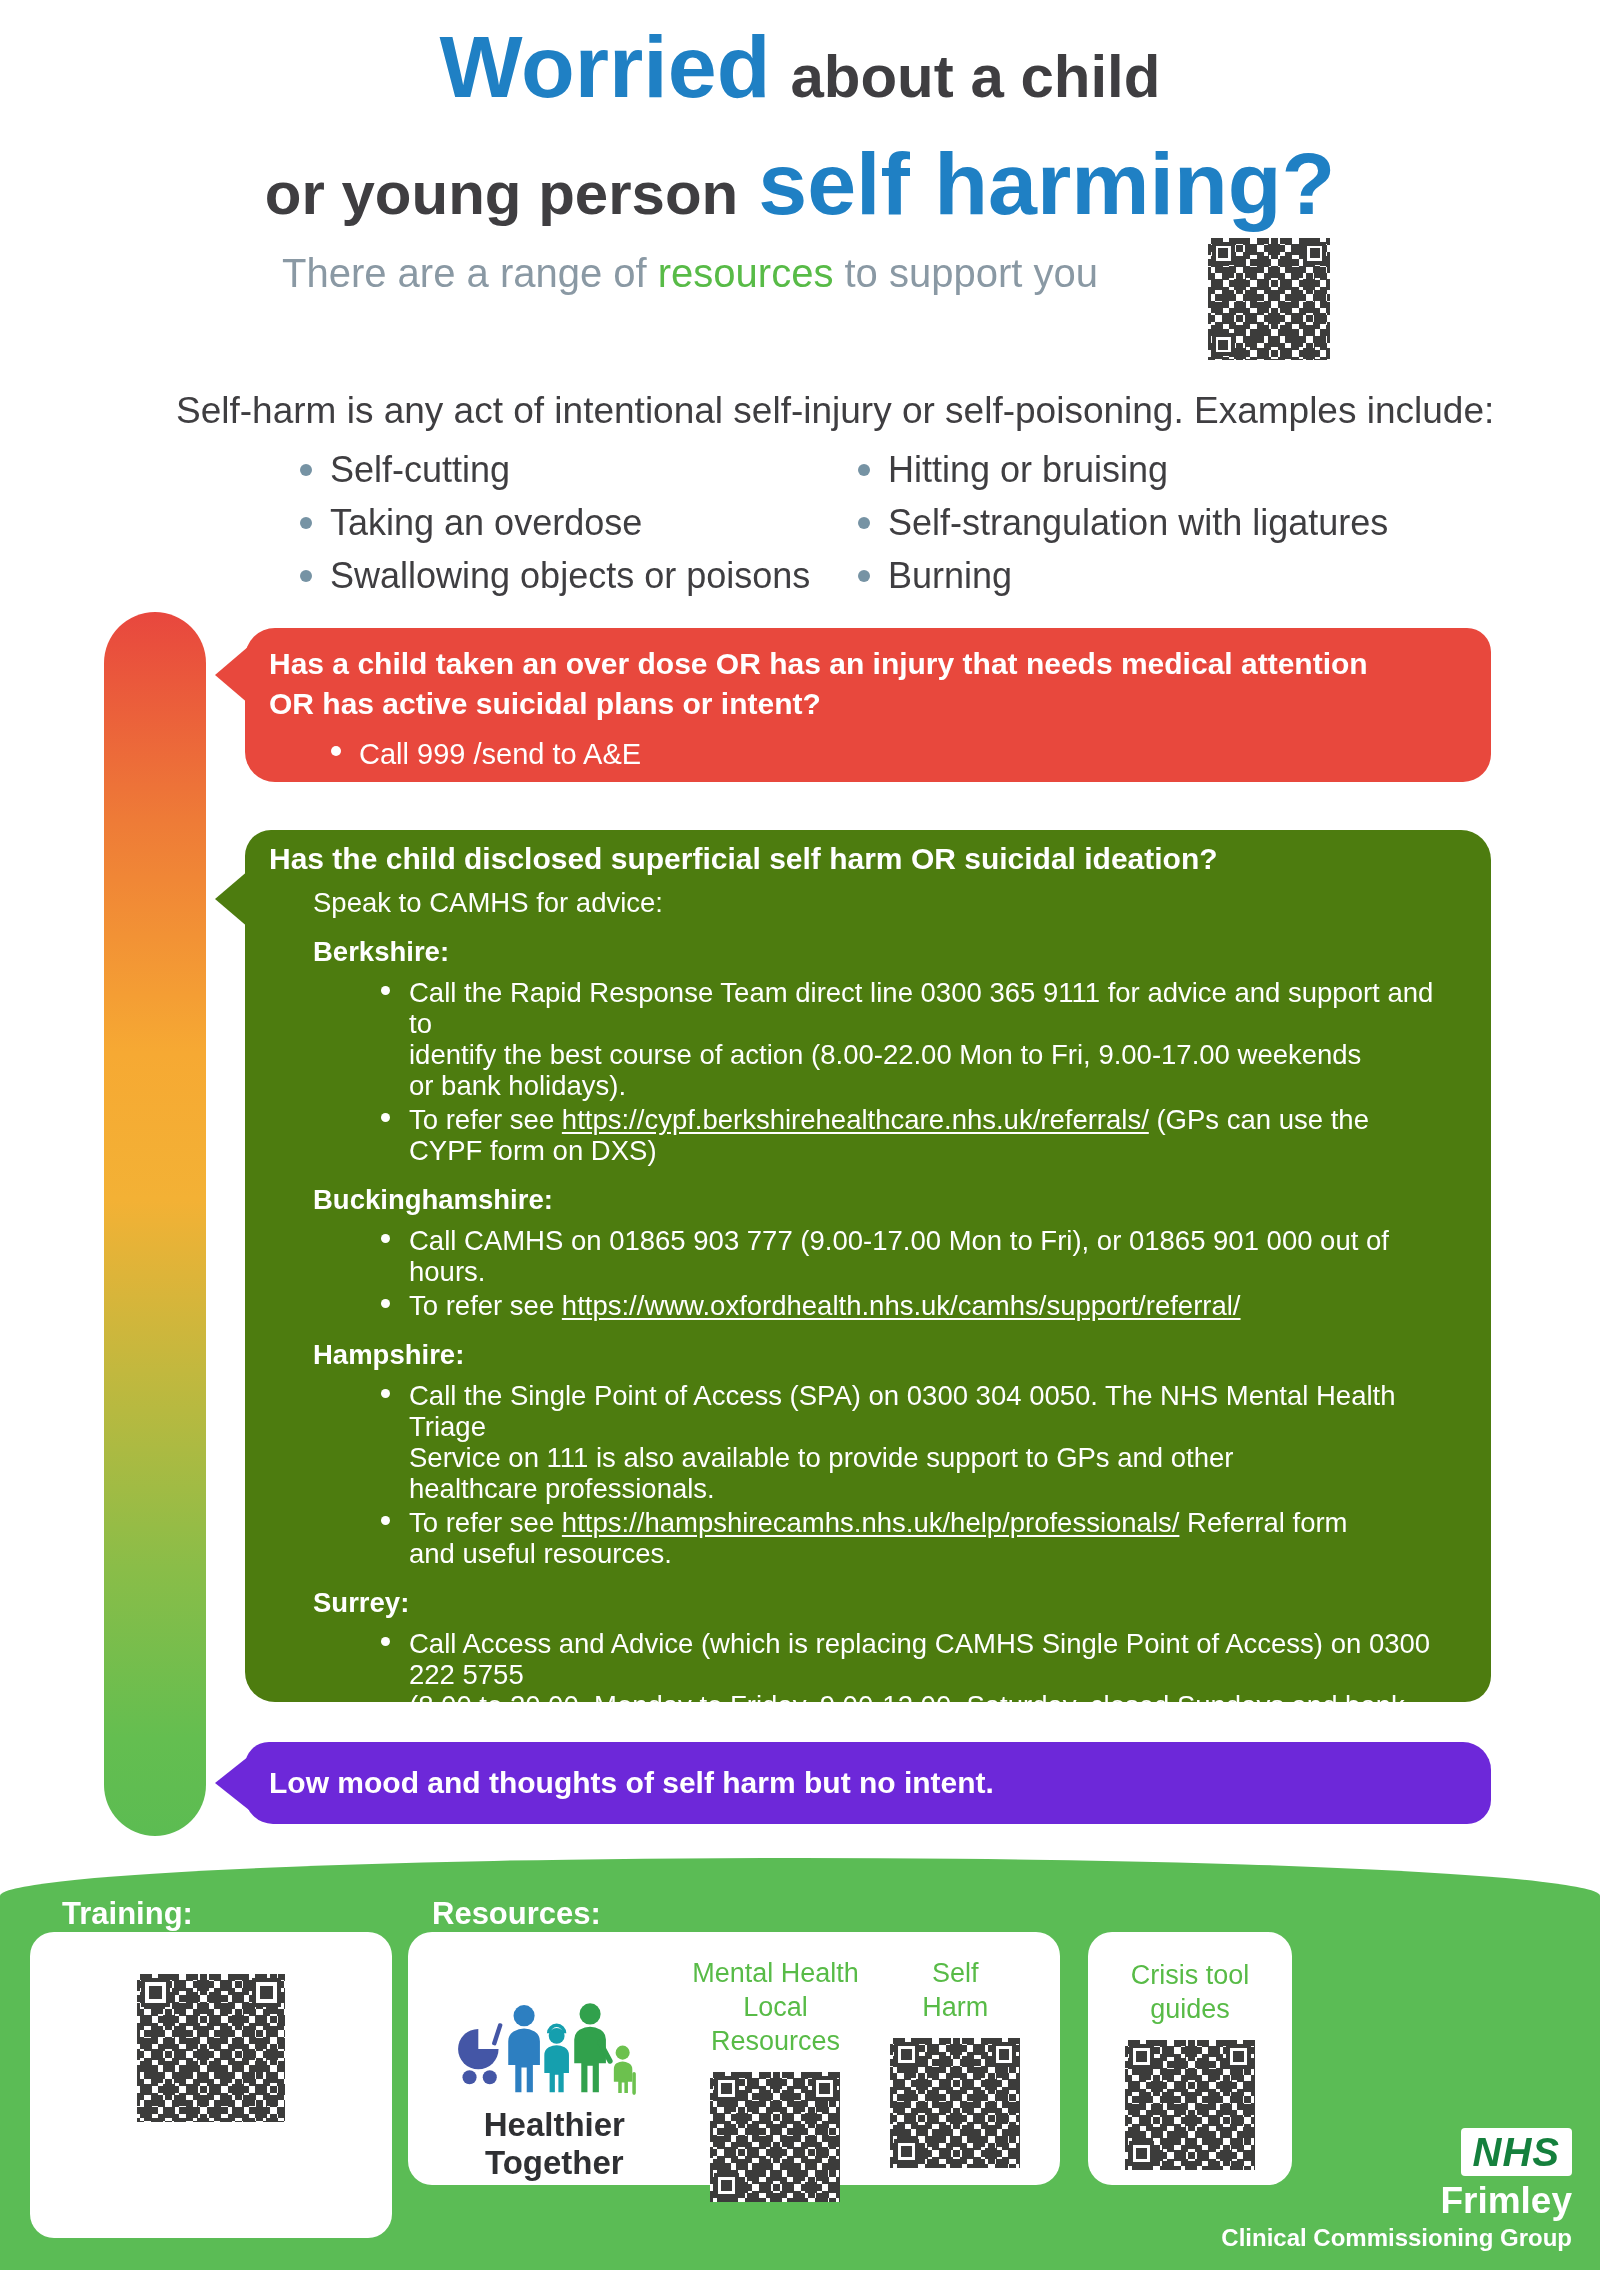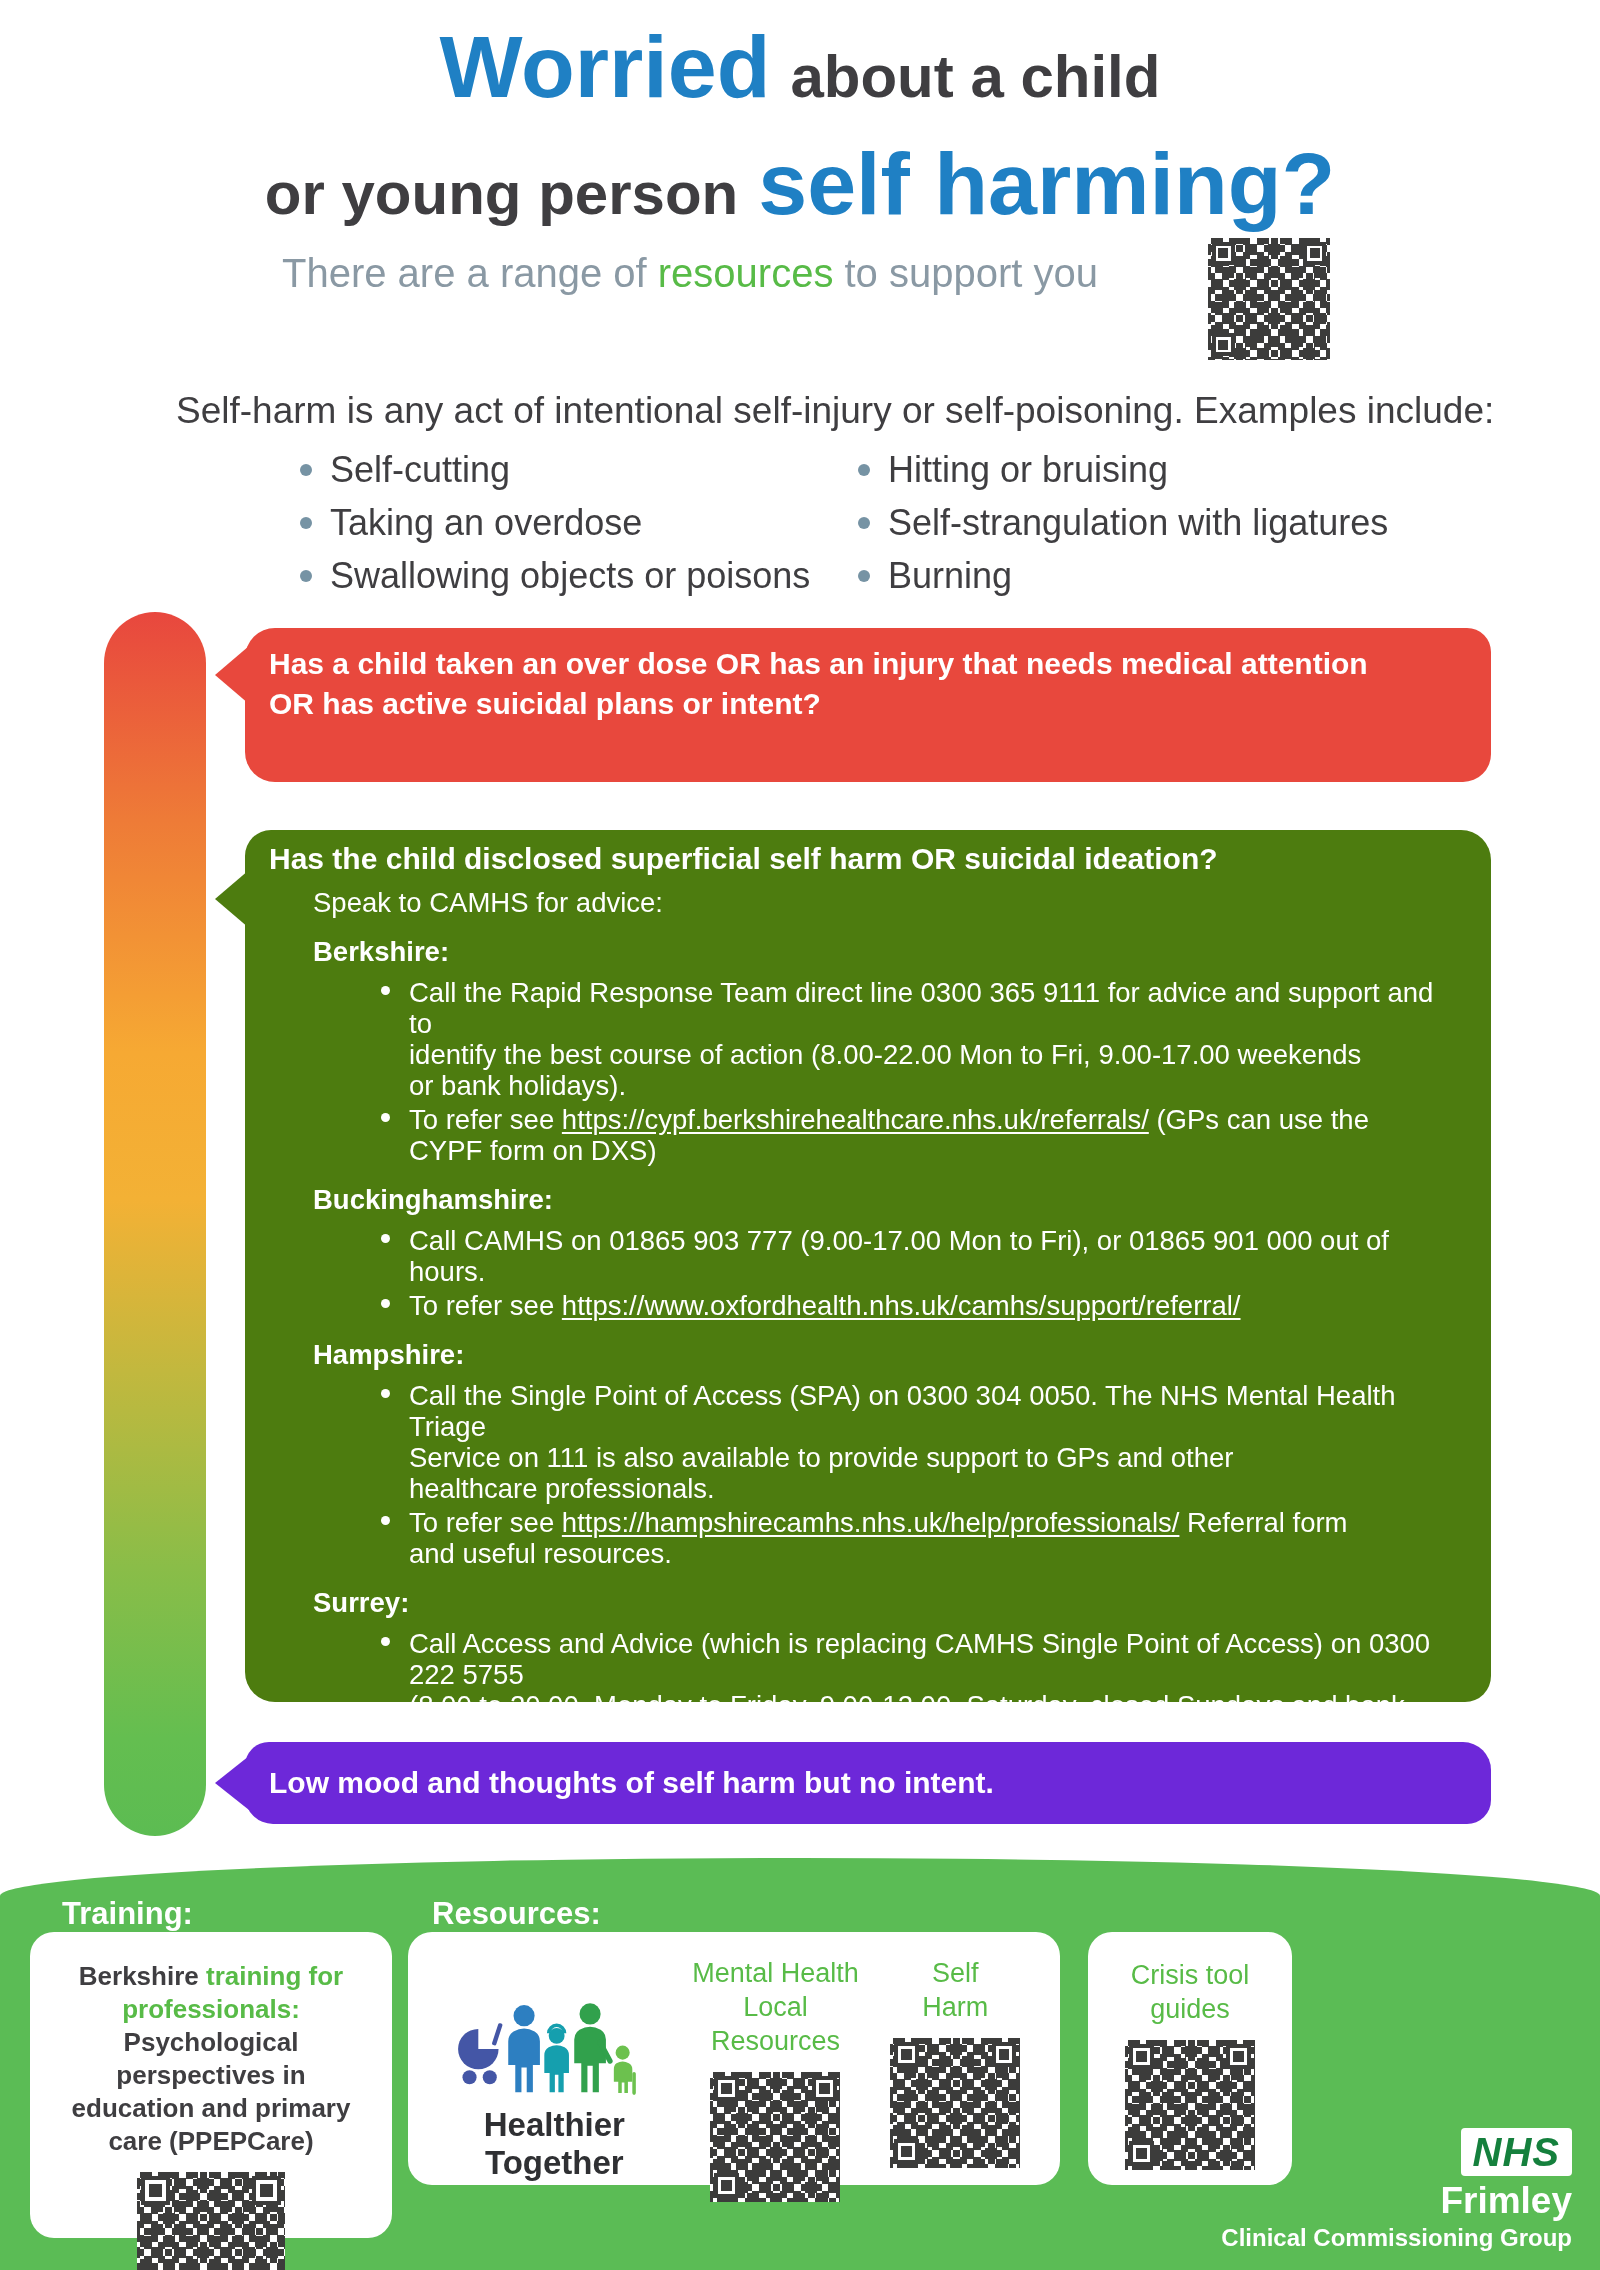--- a/index.html
+++ b/index.html
@@ -134,20 +134,23 @@
       <li>Self-strangulation with ligatures</li>
       <li>Burning</li>
     </ul>
   </div>
 
   <div class="gbar"></div>
 
   <section class="bubble red-box">
     <div class="box-h">Has a child taken an over dose OR has an injury that needs medical attention
 OR has active suicidal plans or intent?</div>
+    <ul>
+      <li>Call 999 /send to A&amp;E</li>
+    </ul>
   </section>
 
   <section class="bubble amber-box">
     <div class="box-h">Has the child disclosed superficial self harm OR suicidal ideation?</div>
     <div class="sub">Speak to CAMHS for advice:</div>
 
     <div class="county">Berkshire:</div>
     <ul>
       <li>Call the Rapid Response Team direct line 0300 365 9111 for advice and support and to
 identify the best course of action (8.00-22.00 Mon to Fri, 9.00-17.00 weekends
@@ -183,23 +186,20 @@
 
   <section class="bubble green-box">
     <div class="box-h">Low mood and thoughts of self harm but no intent.</div>
   </section>
 
   <footer class="footer">
     <div class="f-label lbl-training">Training:</div>
     <div class="f-label lbl-resources">Resources:</div>
 
     <div class="f-card card-training">
-      <div class="t-text">
-        <span>Berkshire </span><span class="hl">training for professionals:</span><span> Psychological perspectives in education and primary care (PPEPCare)</span>
-      </div>
       <div class="qr">
           <i class="tl"></i>
           <i class="tr"></i>
         </div>
     </div>
 
     <div class="f-card card-resources">
       <div class="ht-wrap">
         <svg class="ht-logo" width="220" height="108" viewBox="0 0 250 122">
           <g fill="#4456a6">

